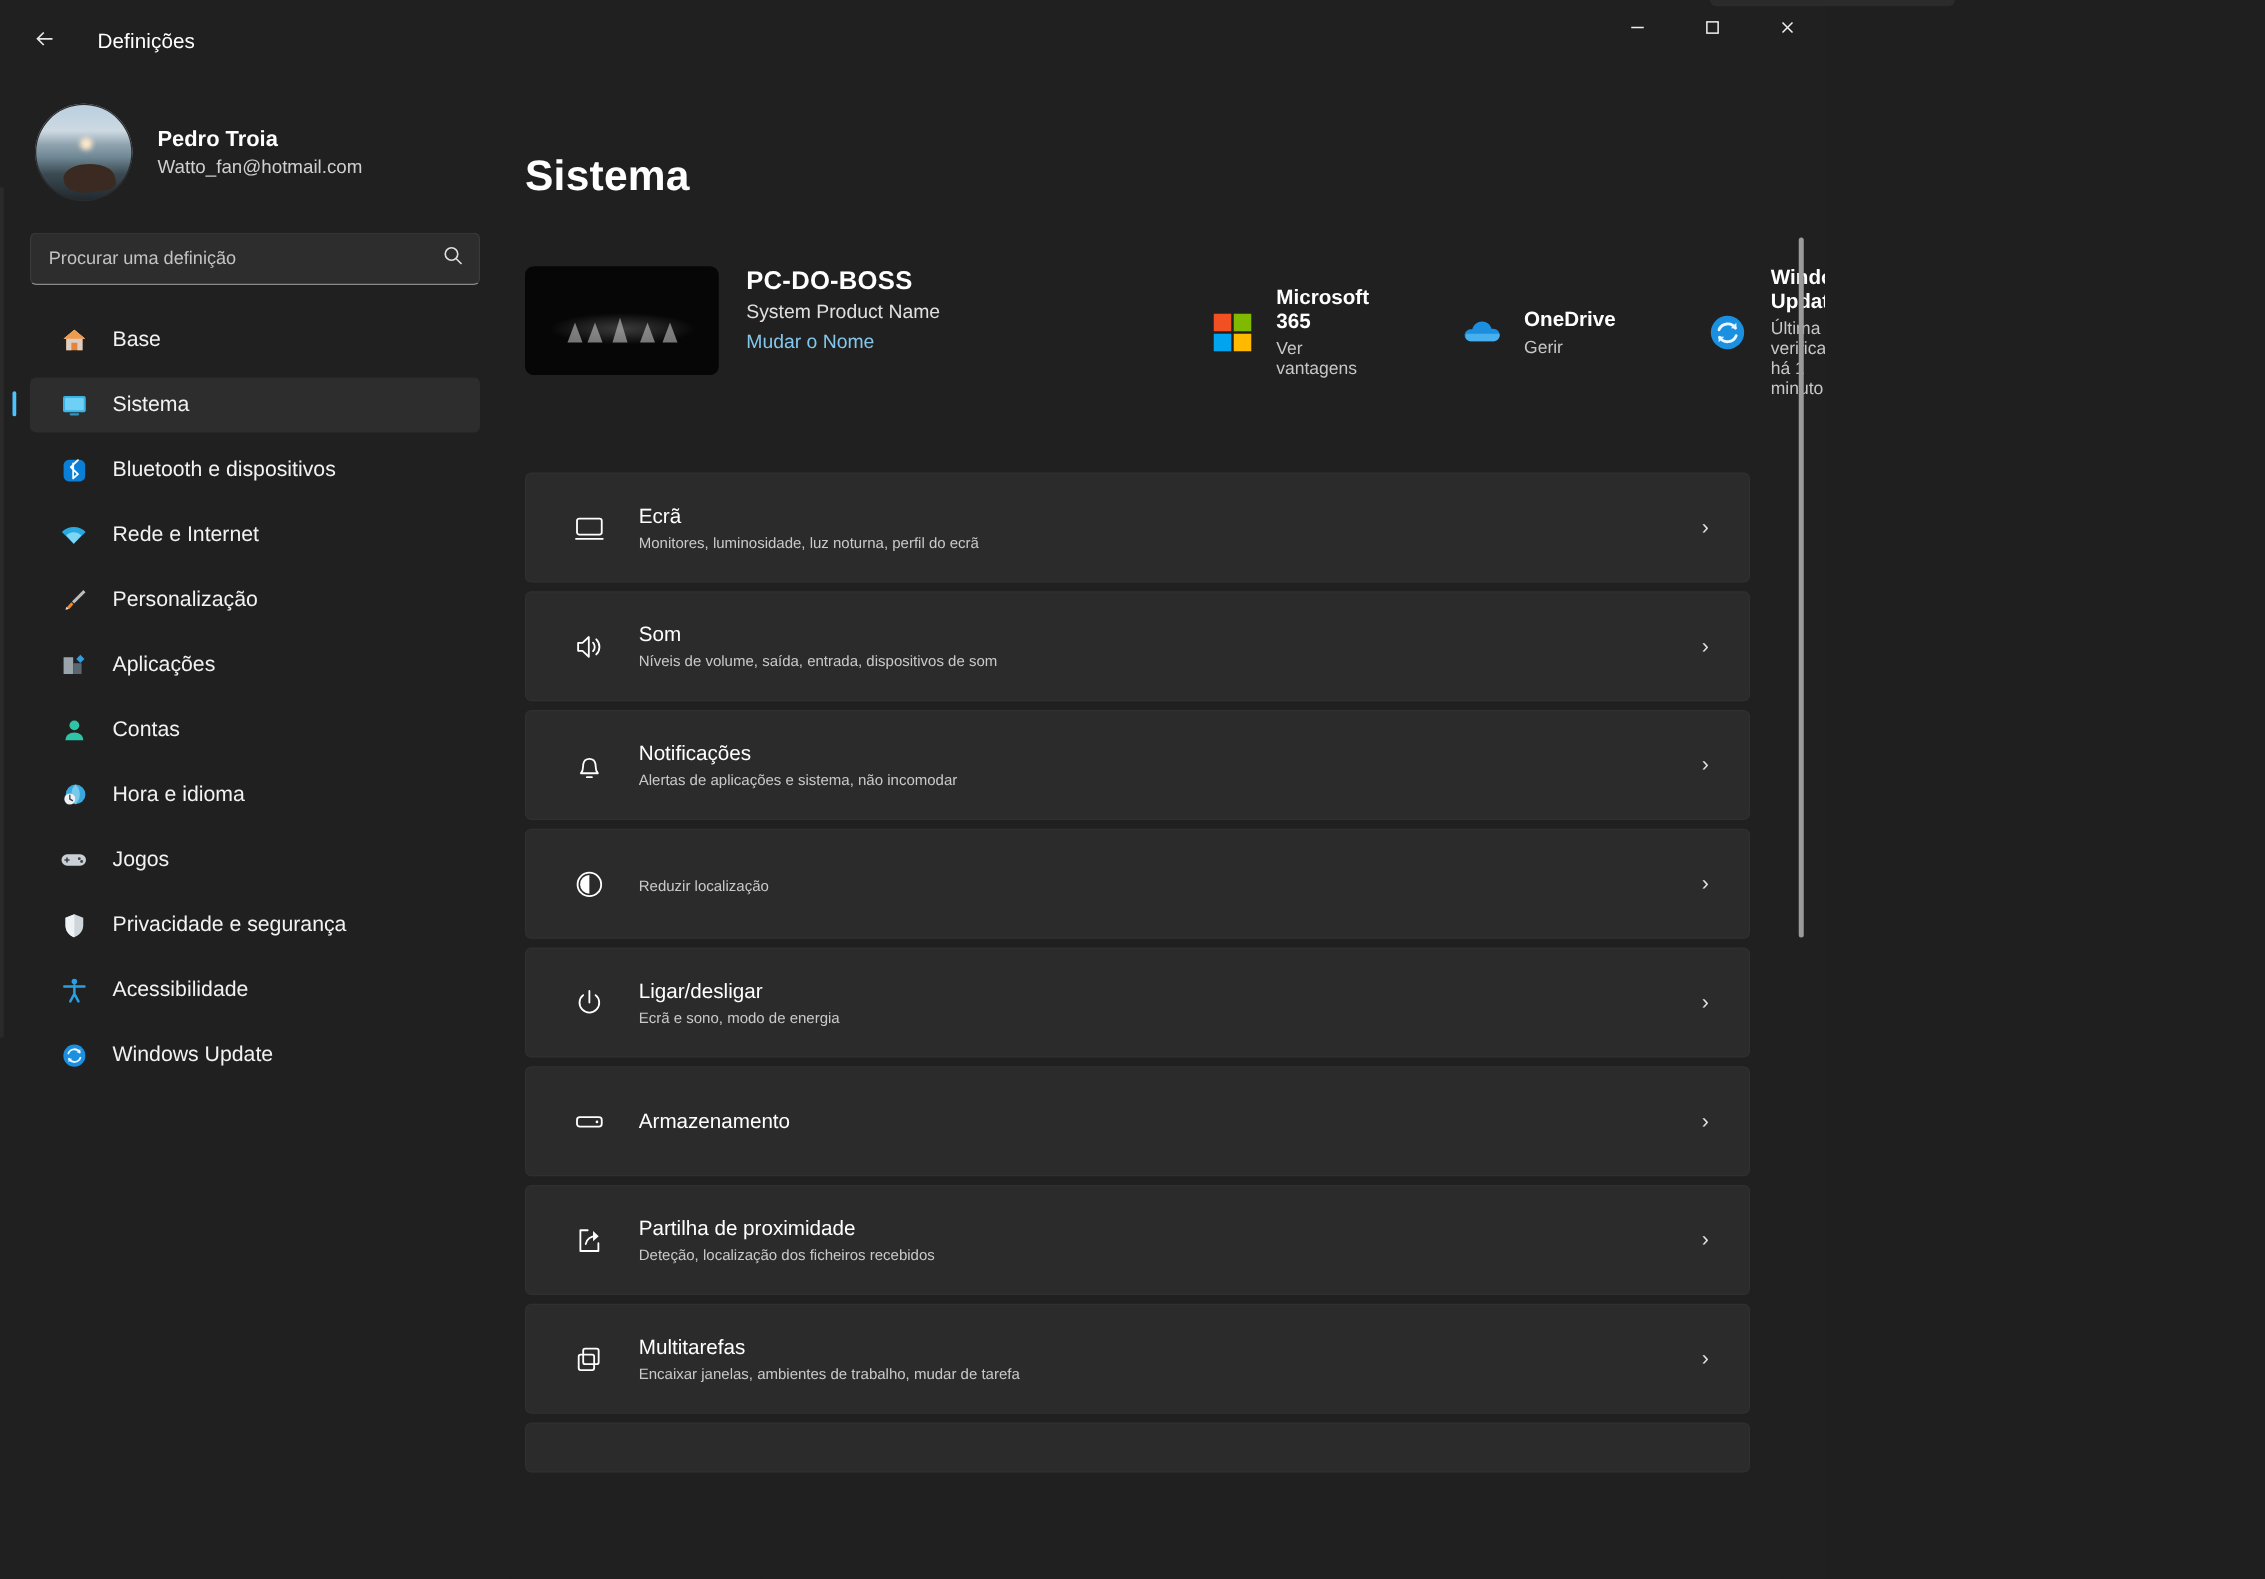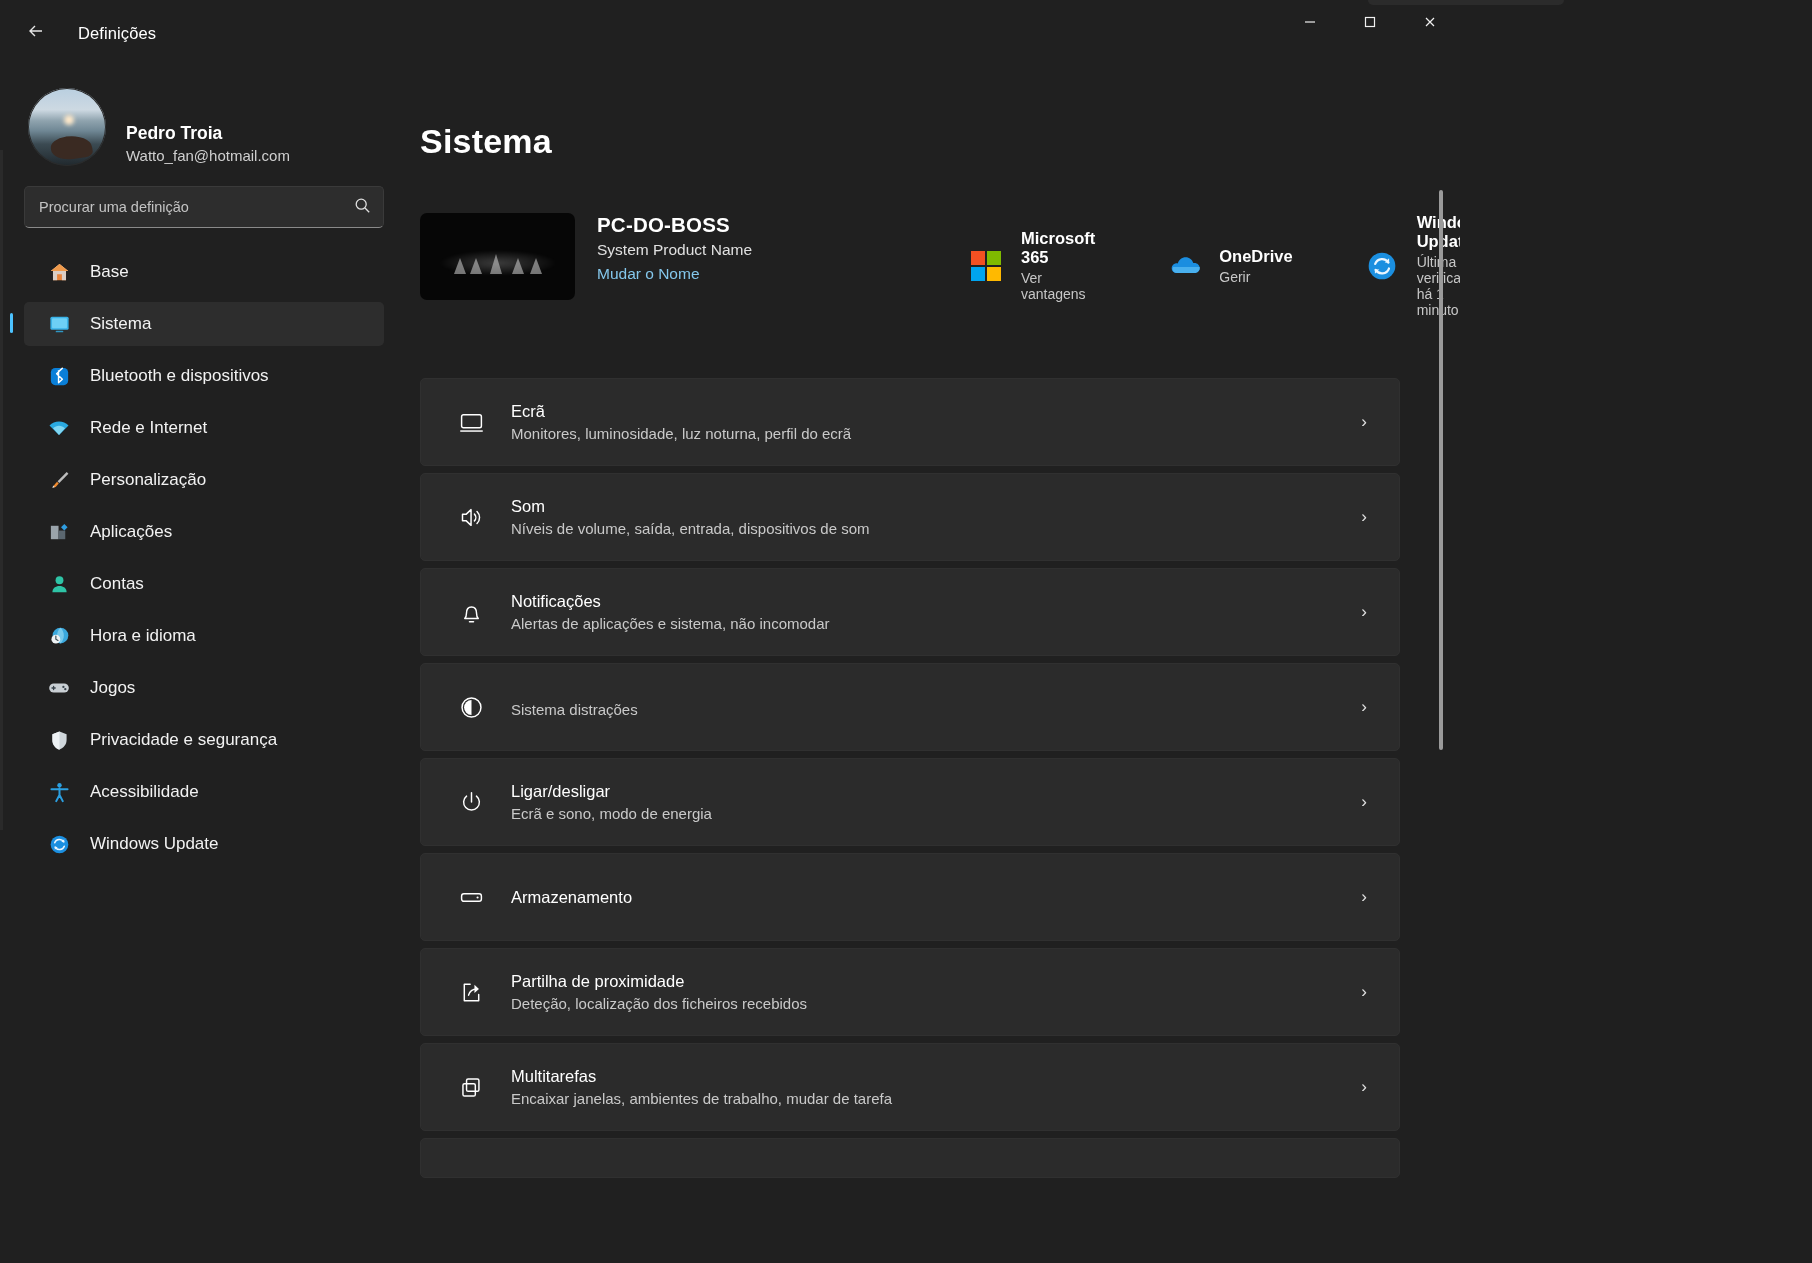--- a/index.html
+++ b/index.html
@@ -56,21 +56,21 @@
   .body-row { display: flex; flex: 1; min-height: 0; }
 
   
   .sidebar {
     width: 420px; flex: none;
     padding: 0 0 0 0;
     background: #202020;
     display: flex; flex-direction: column;
   }
   .profile {
-    display: flex; align-items: flex-end;
+    display: flex; align-items: center;
     padding: 12px 0 0 28px;
     height: 100px;
   }
   .avatar {
     width: 78px; height: 78px; border-radius: 50%;
     flex: none;
     background:
       linear-gradient(180deg,#b9cfe0 0%, #cdd9e2 28%, #8fa3ae 42%, #6f8794 55%, #3b4a52 72%, #20282d 100%);
     position: relative; overflow: hidden;
     box-shadow: inset 0 0 0 1px #2b2b2b;
@@ -204,21 +204,21 @@
     cursor: pointer;
     border: 1px solid #303030;
   }
   .card-ico {
     width: 44px; flex: none;
     display: flex; align-items: center; justify-content: center;
     color: #ffffff;
   }
   .card-text { flex: 1; margin-left: 18px; }
   .card-title { font-size: 16.5px; color: #ffffff; }
-  .card-sub { font-size: 15px; color: #c9c9c9; margin-top: 4px; }
+  .card-sub { font-size: 12px; color: #c9c9c9; margin-top: 4px; }
   .chev { color: #e2e2e2; font-size: 17px; margin-right: 10px; }
   .card.partial { height: 40px; overflow: hidden; }
 
   
   .scrollbar {
     position: absolute; right: 16px; top: 44px;
     width: 6px; height: 1100px;
   }
   .scroll-thumb {
     position: absolute; top: 80px; left: 1px;
@@ -547,21 +547,21 @@
           </div>
 
           <div class="card">
             <span class="card-ico">
               <svg width="27" height="27" viewBox="0 0 24 24" fill="none" stroke="currentColor" stroke-width="1.3">
                 <circle cx="12" cy="12" r="8.4"></circle>
                 <path d="M12 5.4a6.6 6.6 0 000 13.2z" fill="currentColor" stroke="none"></path>
               </svg>
             </span>
             <span class="card-text">
-              <span class="card-sub" style="display:block">Sistema distrações</span>
+              <span class="card-sub" style="display:block">Reduzir localização</span>
             </span>
             <span class="chev">›</span>
           </div>
 
           <div class="card">
             <span class="card-ico">
               <svg width="27" height="27" viewBox="0 0 24 24" fill="none" stroke="currentColor" stroke-width="1.3">
                 <path d="M12 3.4v8.2" stroke-linecap="round"></path>
                 <path d="M7.6 6.3a7 7 0 108.8 0" stroke-linecap="round"></path>
               </svg>

